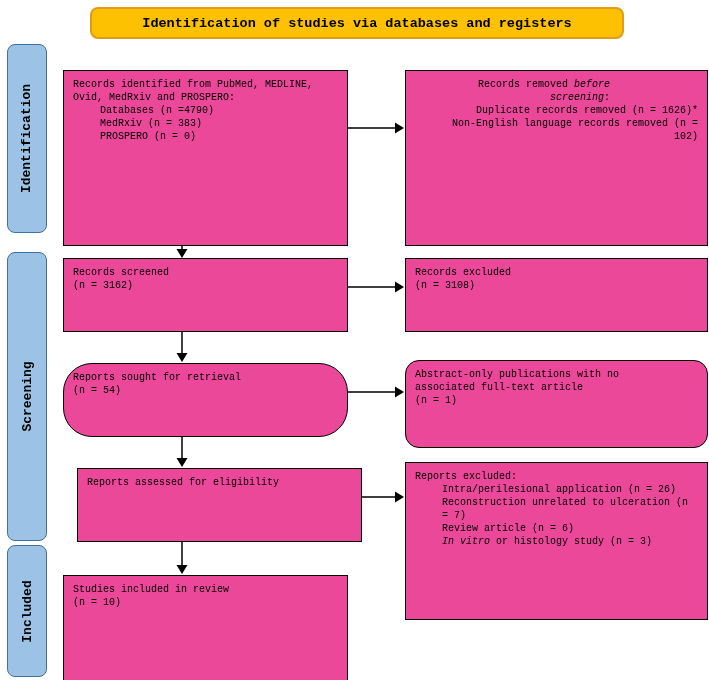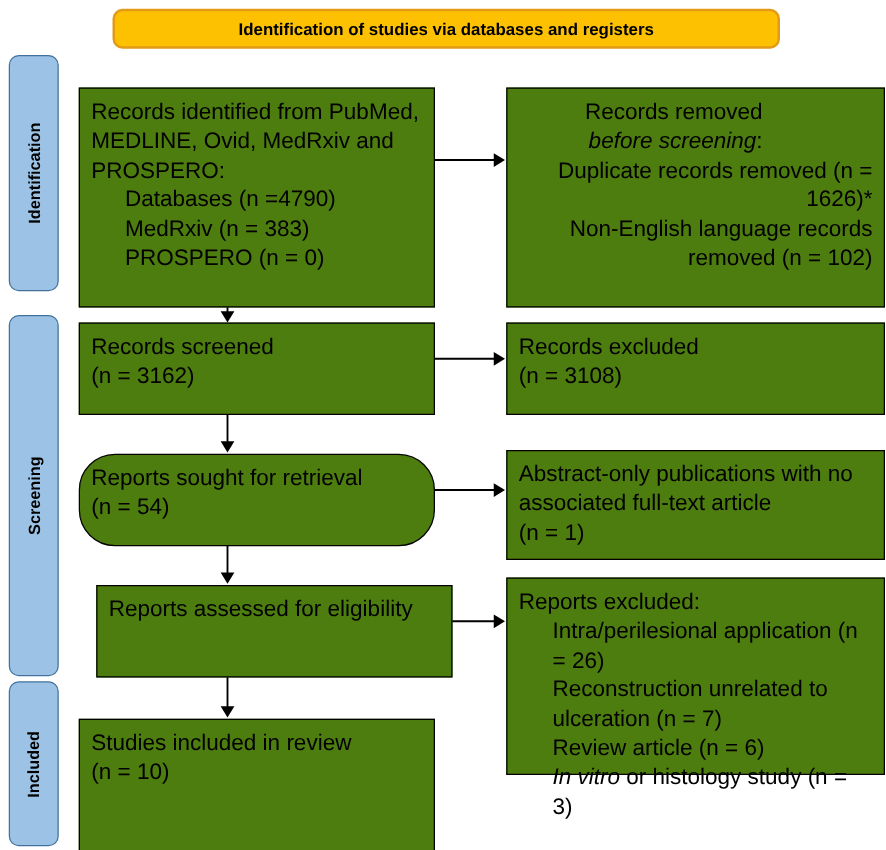--- a/index.html
+++ b/index.html
@@ -1,21 +1,21 @@
 <!DOCTYPE html>
 <html><head>
 <meta charset="utf-8">
 <style>
   html, body { margin: 0; padding: 0; background: #ffffff; }
   .canvas {
     position: relative;
     width: 709px;
     height: 680px;
     background: #ffffff;
-    font-family: Liberation Sans, sans-serif;
+    font-family: Liberation Mono, monospace;
     color: #000000;
     overflow: hidden;
   }
   .banner {
     position: absolute;
     left: 90px; top: 7px;
     width: 530px; height: 28px;
     background: #FDC101;
     border: 2px solid #E39B17;
     border-radius: 8px;
@@ -35,35 +35,35 @@
     white-space: nowrap;
     font-weight: bold;
     font-size: 13px;
   }
   .stage-identification { top: 44px; height: 187px; }
   .stage-screening      { top: 252px; height: 287px; }
   .stage-included       { top: 545px; height: 130px; }
   .box {
     position: absolute;
     border: 1.3px solid #000000;
-    background: #4d7c0f;
-    font-size: 18px;
+    background: #ec4899;
+    font-size: 10px;
     line-height: 1.3;
     padding: 7px 9px;
   }
   .box .indent { margin-left: 27px; }
   .vcenter { display: flex; flex-direction: column; justify-content: flex-start; }
   .box-records-identified { left: 63px;  top: 70px;  width: 265px; height: 160px; }
   .box-records-screened   { left: 63px;  top: 258px; width: 265px; height: 58px; }
   .box-reports-sought     { left: 63px;  top: 363px; width: 265px; height: 58px; border-radius: 29px; }
   .box-reports-assessed   { left: 77px;  top: 468px; width: 265px; height: 58px; }
   .box-studies-included   { left: 63px;  top: 575px; width: 265px; height: 91px; }
   .box-records-removed    { left: 405px; top: 70px;  width: 283px; height: 160px; text-align: right; }
   .box-records-excluded   { left: 405px; top: 258px; width: 283px; height: 58px; }
-  .box-abstract-only      { left: 405px; top: 360px; width: 283px; height: 72px; }
+  .box-abstract-only      { left: 405px; top: 360px; width: 283px; height: 72px; border-radius: 14px; }
   .box-reports-excluded   { left: 405px; top: 462px; width: 283px; height: 142px; }
   .box-records-removed .intro { max-width: 195px; }
   .arrows { position: absolute; left: 0; top: 0; pointer-events: none; }
   i { font-style: italic; }
 </style>
 </head>
 <body>
 
 <div class="canvas">
 

